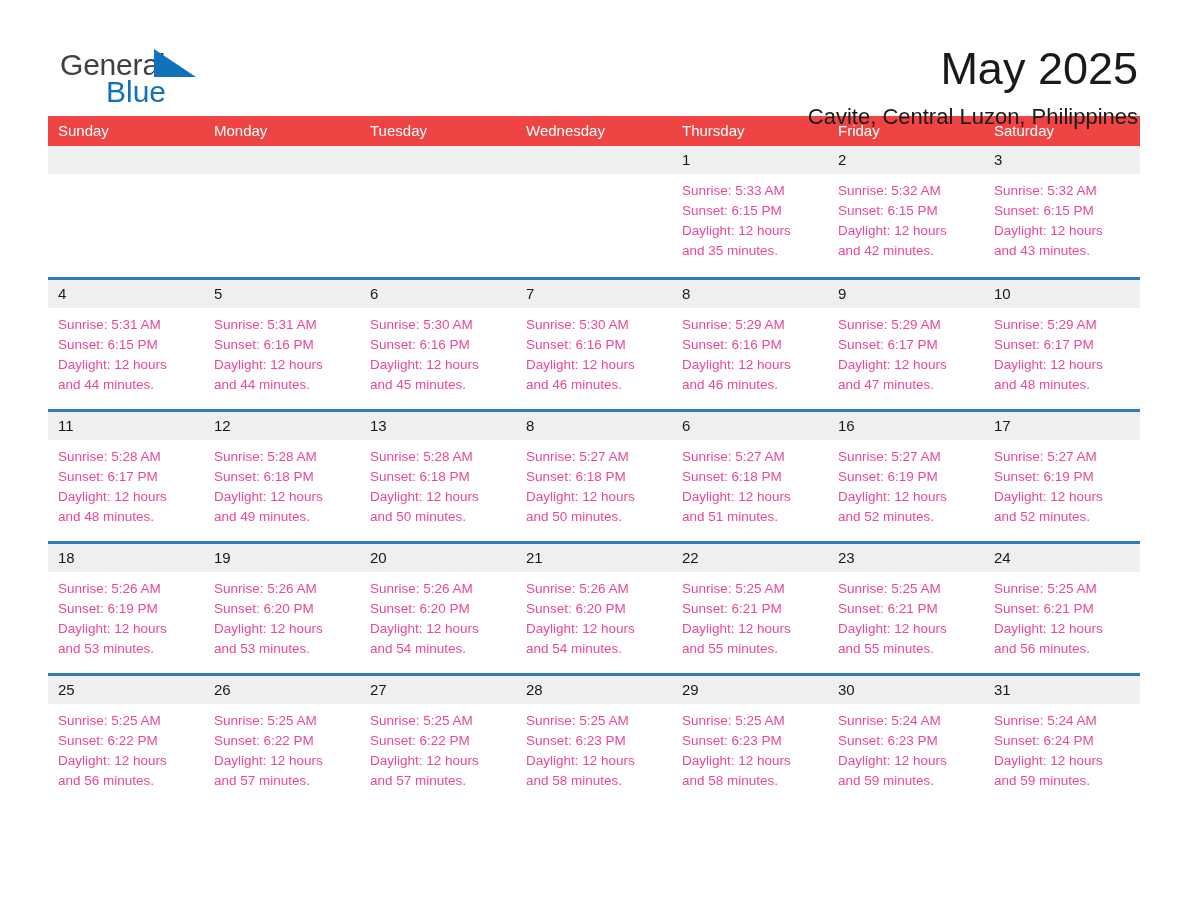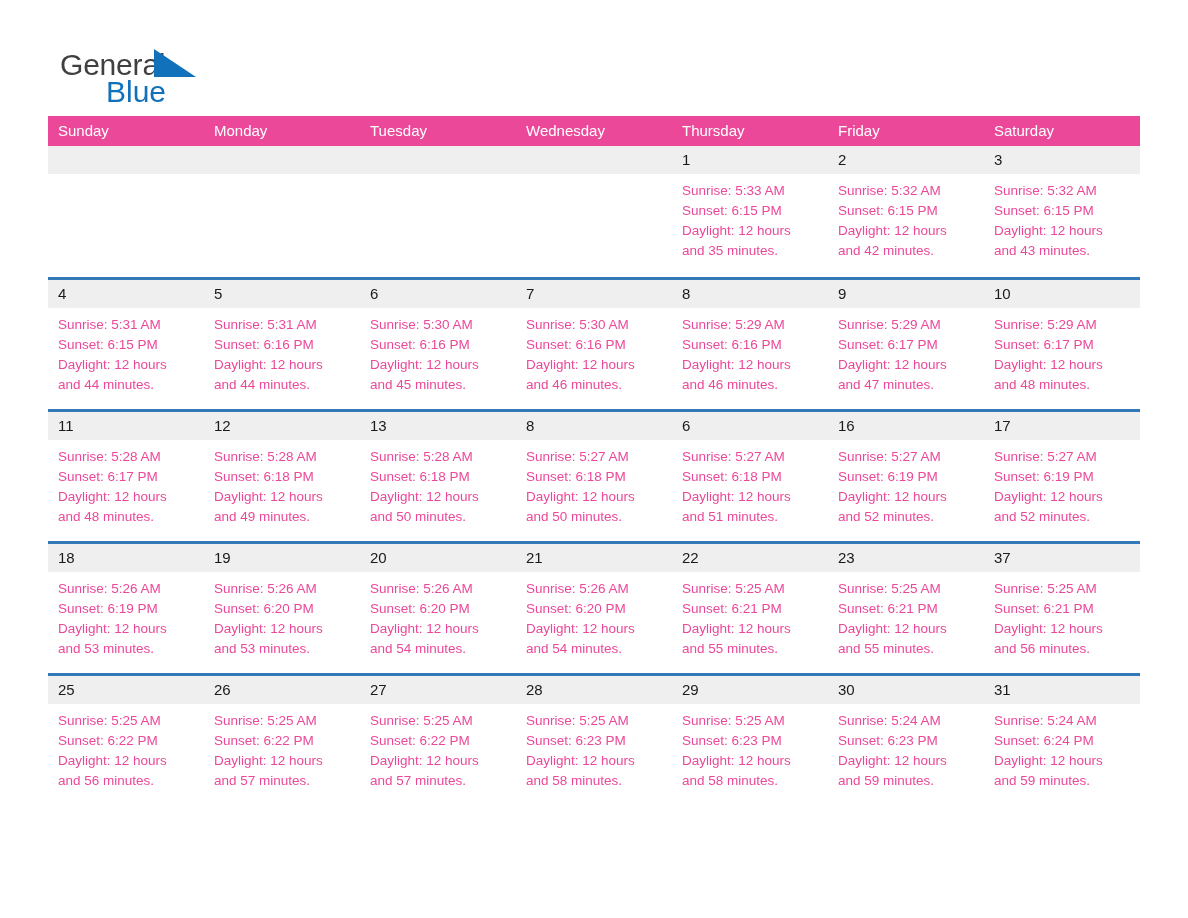--- a/index.html
+++ b/index.html
@@ -86,21 +86,21 @@
   }
 
   
   .calendar {
     width: 1092px;
     border-collapse: collapse;
     table-layout: fixed;
     margin-top: 12px;
   }
   .calendar th {
-    background: #ec4899;
+    background: #ef4444;
     color: #ffffff;
     font-weight: normal;
     font-size: 15px;
     text-align: left;
     padding: 6px 0 7px 10px;
     height: 22px;
     box-sizing: border-box;
   }
   .calendar td {
     vertical-align: top;
@@ -138,20 +138,24 @@
 </head>
 <body>
 
 <div class="page">
 
   <div class="topbar">
     <div class="logo">
       <span class="logo-general">General</span>
       <span class="logo-tri"></span>
       <span class="logo-blue">Blue</span>
+    </div>
+    <div class="titles">
+      <h1 class="month-title">May 2025</h1>
+      <div class="location">Cavite, Central Luzon, Philippines</div>
     </div>
   </div>
 
   <table class="calendar">
     <thead>
       <tr>
         <th>Sunday</th>
         <th>Monday</th>
         <th>Tuesday</th>
         <th>Wednesday</th>
@@ -381,21 +385,21 @@
           <td>
             <div class="daynum">23</div>
             <div class="cell-body">
               <div>Sunrise: 5:25 AM</div>
               <div>Sunset: 6:21 PM</div>
               <div>Daylight: 12 hours</div>
               <div>and 55 minutes.</div>
             </div>
           </td>
           <td>
-            <div class="daynum">37</div>
+            <div class="daynum">24</div>
             <div class="cell-body">
               <div>Sunrise: 5:25 AM</div>
               <div>Sunset: 6:21 PM</div>
               <div>Daylight: 12 hours</div>
               <div>and 56 minutes.</div>
             </div>
           </td>
         </tr>
         <tr class="week">
           <td>

